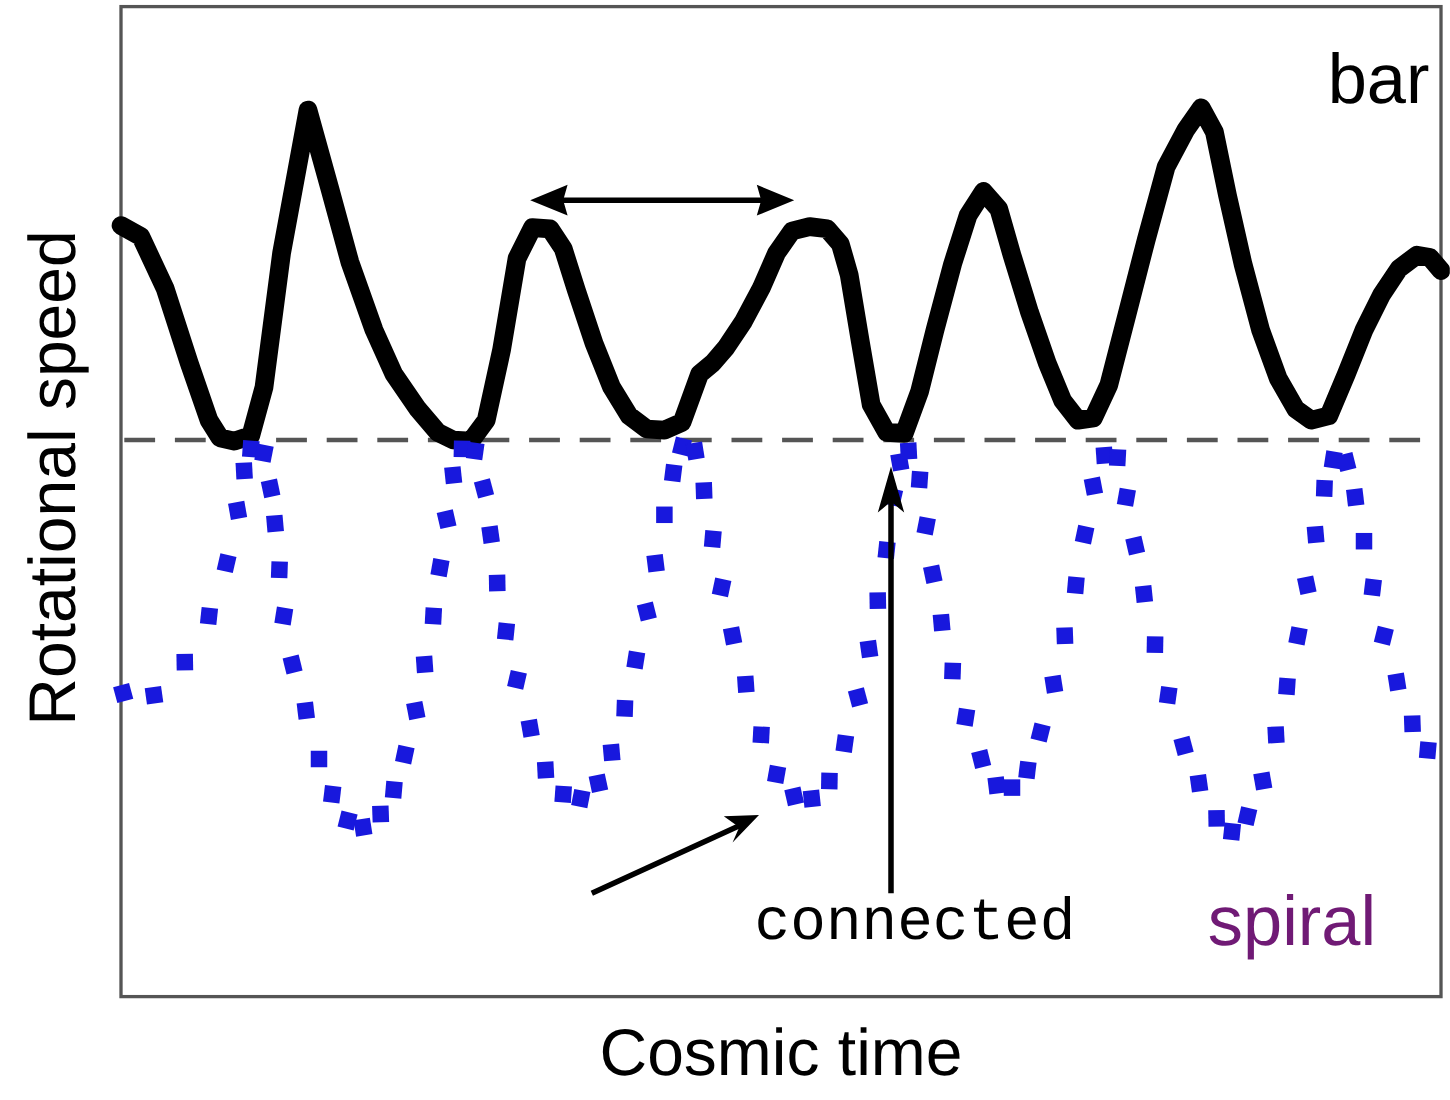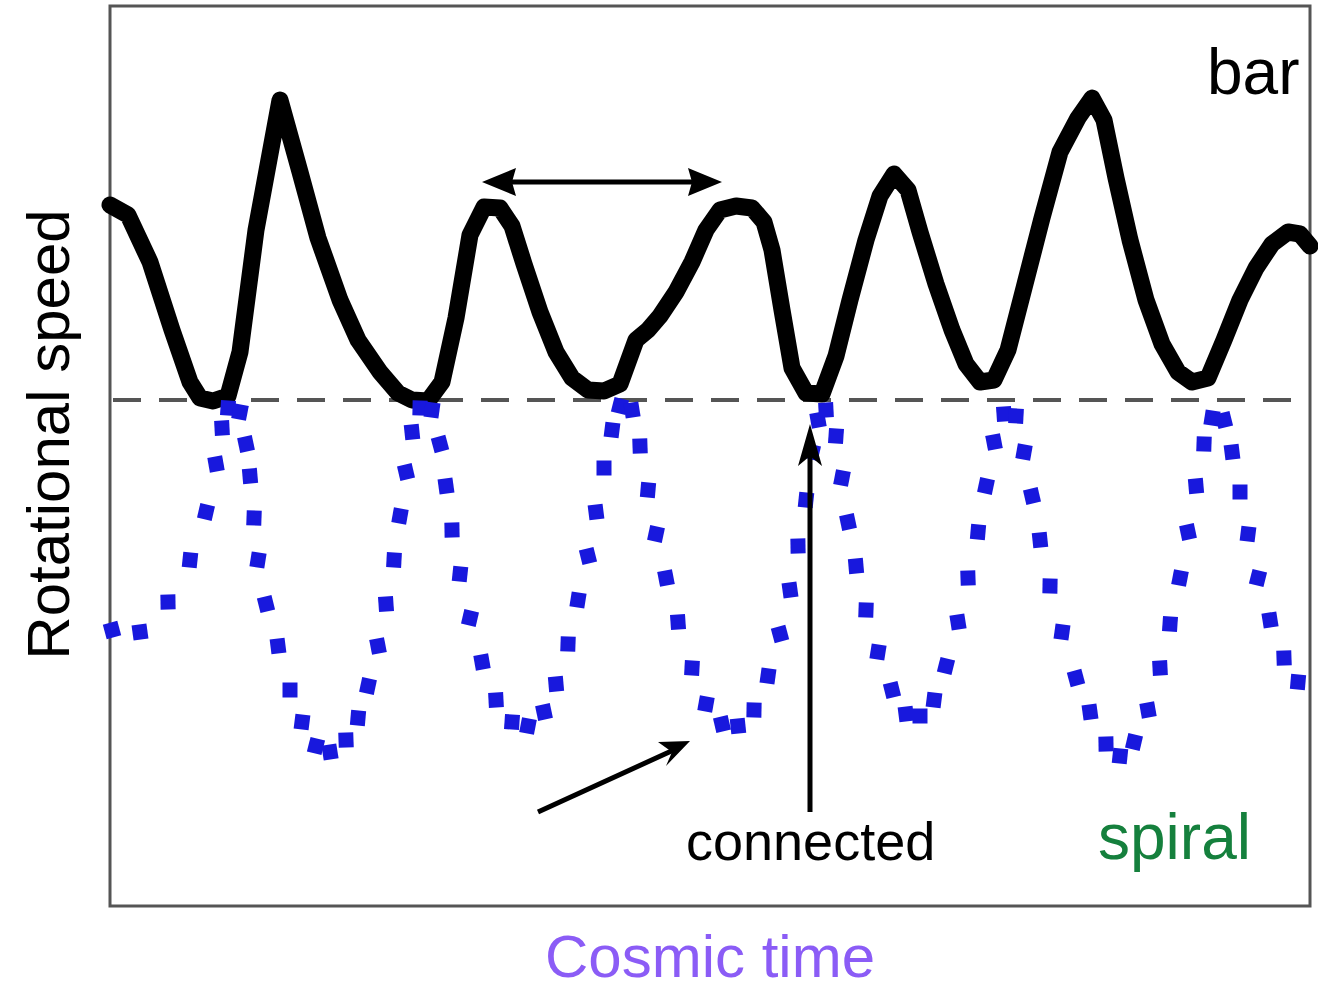--- a/index.html
+++ b/index.html
@@ -34,35 +34,35 @@
     white-space: nowrap;
     font-family: "Liberation Sans", sans-serif;
   }
   .xlabel {
     position: absolute;
     left: 110px;
     top: 922px;
     width: 1200px;
     text-align: center;
     font-size: 60px;
-    color: #8b5cf6;
+    color: #000000;
     font-family: "Liberation Sans", sans-serif;
   }
   .ann {
     position: absolute;
     font-size: 54px;
     color: #000000;
     white-space: nowrap;
     font-family: "Liberation Sans", sans-serif;
   }
   .ann-period { left: 432px; top: 105px; }
   .ann-bar { left: 1168px; top: 35px; font-size: 64px; margin-left: 39px; }
-  .ann-spiral { left: 1098px; top: 800px; font-size: 64px; color: #15803d; }
+  .ann-spiral { left: 1098px; top: 800px; font-size: 64px; color: #701a75; }
   .ann-disconnected { left: 196px; top: 810px; }
-  .ann-connected { left: 686px; top: 810px; }
+  .ann-connected { left: 686px; top: 810px; font-family: Liberation Mono, monospace; }
 </style>
 </head>
 <body>
 
 <div id="figure">
 
   <div class="ylabel">Rotational speed</div>
 
   <div class="xlabel">Cosmic time</div>
 

